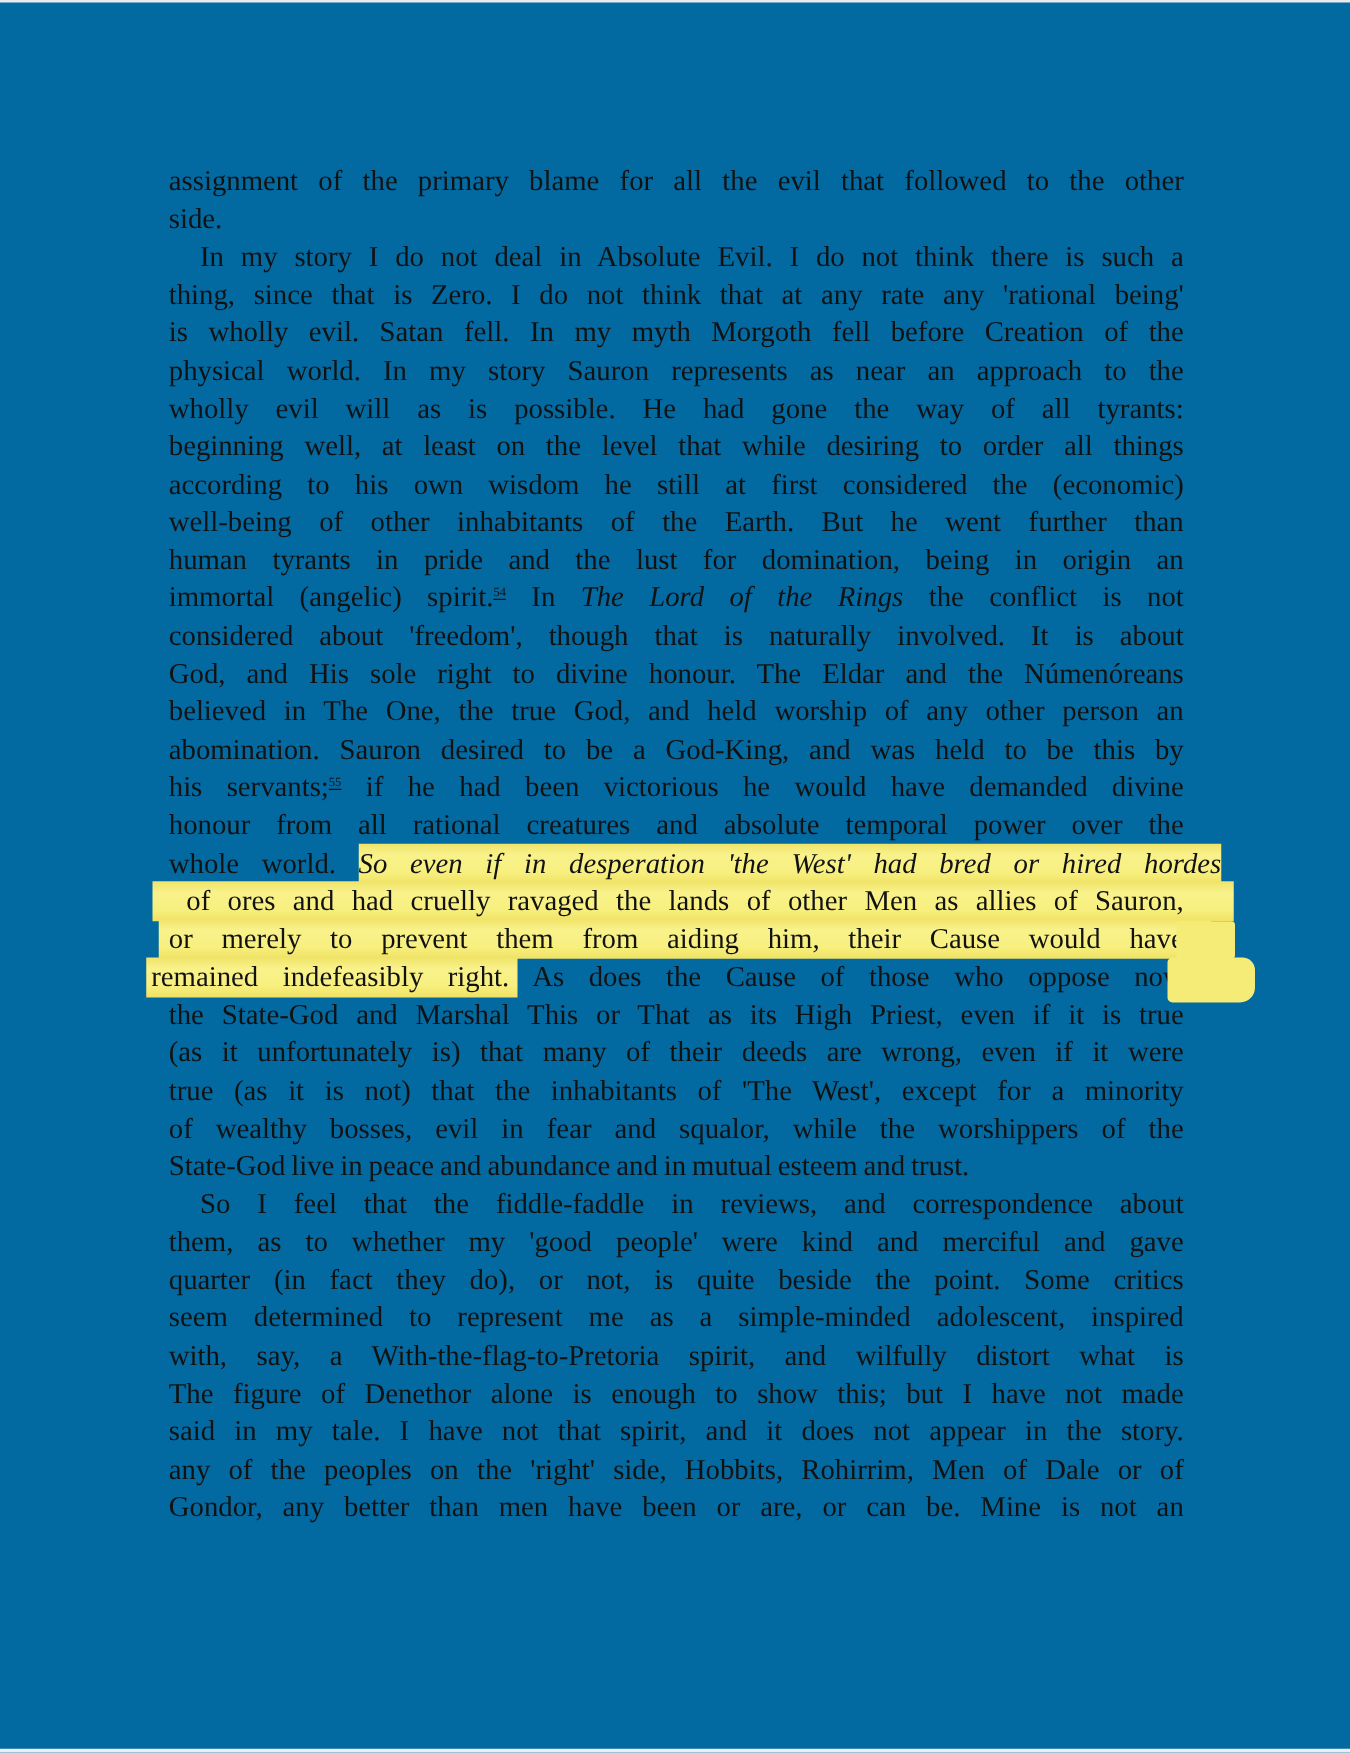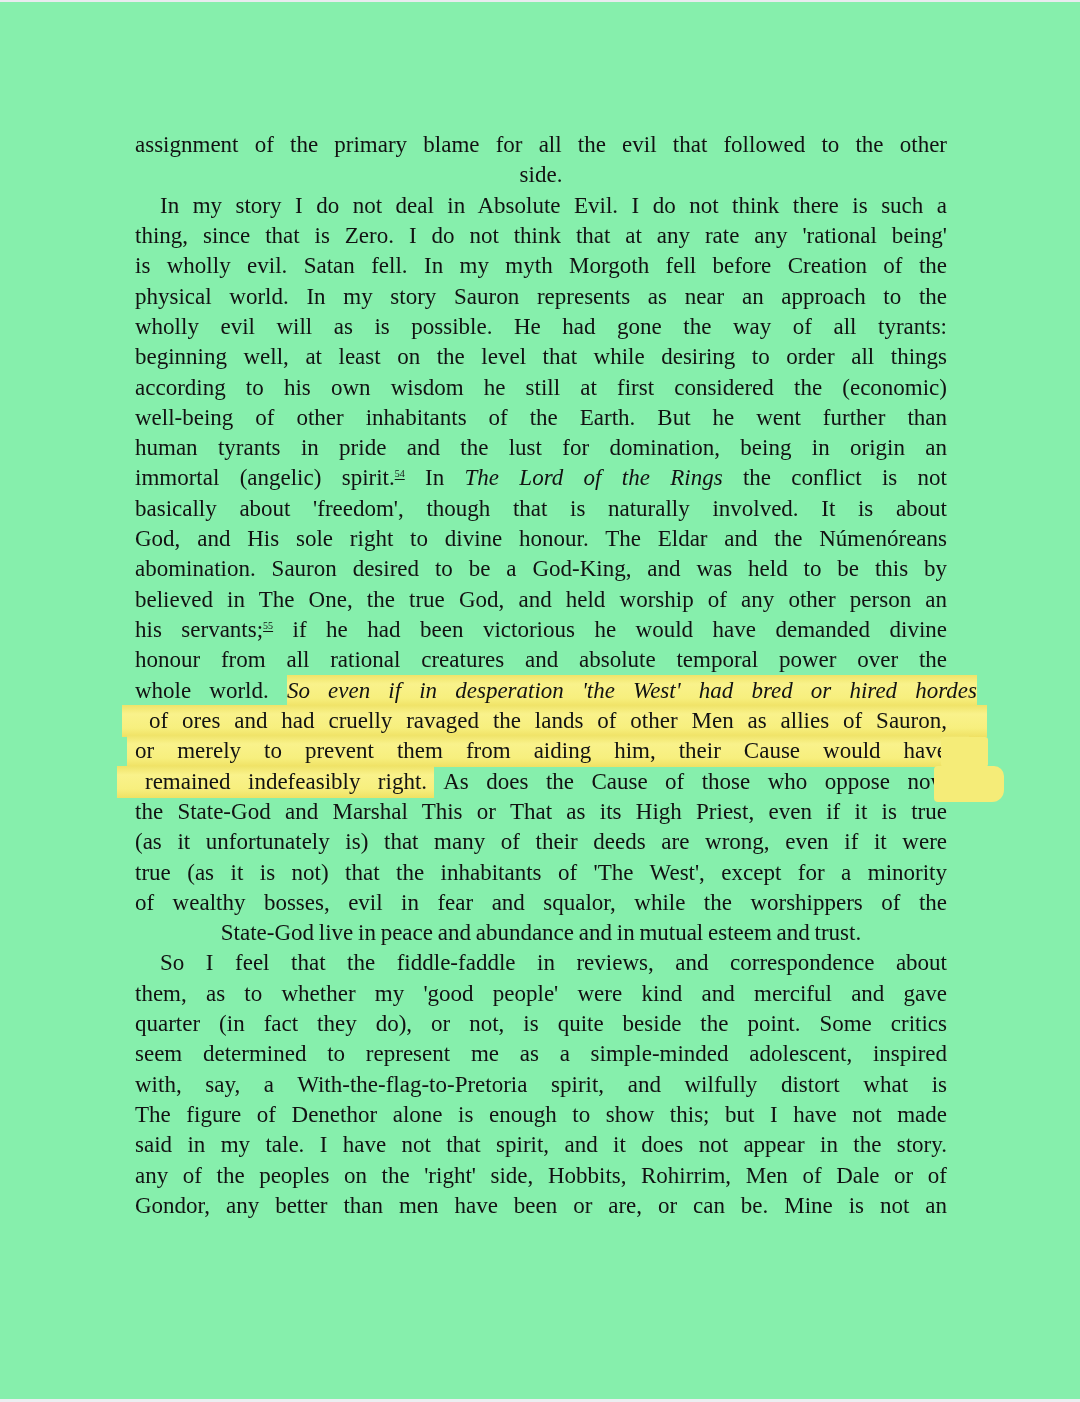--- a/index.html
+++ b/index.html
@@ -1,20 +1,20 @@
 <!DOCTYPE html>
 <html><head>
 <meta charset="utf-8">
 <style>
   html, body { margin: 0; padding: 0; background: #ffffff; }
   .page {
     position: relative;
     width: 1080px;
     height: 1402px;
-    background: #86efac;
+    background: #0369a1;
     overflow: hidden;
     font-family: "Liberation Serif", "DejaVu Serif", serif;
     color: #121212;
   }
   .page-edge-top {
     position: absolute; top: 0; left: 0; right: 0; height: 2px;
     background: #e9ebef;
   }
   .page-edge-bottom {
     position: absolute; bottom: 0; left: 0; right: 0; height: 3px;
@@ -22,41 +22,41 @@
   }
   .text-column {
     position: absolute;
     left: 135px;
     top: 130px;
     width: 812px;
     font-size: 23px;
     line-height: 30.32px;
     word-spacing: -1px;
   }
-  .line { min-height: 30.32px; text-align: center; }
+  .line { min-height: 30.32px; text-align: left; }
   .line.just { text-align: justify; text-align-last: justify; }
   .line.indent { text-indent: 25px; }
   .it { font-style: italic; }
   .sup {
     font-size: 10px;
     line-height: 0;
     vertical-align: 8px;
     text-decoration: underline;
     text-underline-offset: 2px;
     letter-spacing: 0;
   }
   .hl {
     background-image: linear-gradient(to bottom, #efe368 0%, #f9f28b 28%, #f7ef7e 72%, #efe163 100%);
     padding-top: 3px;
     padding-bottom: 4px;
   }
   .hl-a { margin-right: -30px; font-style: italic; }
   .hl-b { padding-left: 27px; margin-left: -13px; padding-right: 40px; margin-right: -40px; }
   .hl-c { padding-left: 8px;  margin-left: -8px;  padding-right: 22px; margin-right: -22px; }
-  .hl-d { padding-left: 28px; margin-left: -18px; padding-right: 7px;  margin-right: -7px; }
+  .hl-d { padding-left: 4px; margin-left: -18px; padding-right: 7px;  margin-right: -7px; }
   .overshoot { position: absolute; background: #f5ec78; }
   .overshoot.t1 { left: 941px; top: 737px; width: 47px; height: 30px; border-radius: 3px; }
   .overshoot.t2 { left: 934px; top: 766px; width: 70px; height: 36px; border-radius: 4px 10px 12px 4px; }
 </style>
 </head>
 <body>
 
 <div class="page">
   <div class="page-edge-top"></div>
   <div class="text-column" id="text-column">
@@ -65,24 +65,24 @@
       <div class="line just indent"><span>In my story I do not deal in Absolute Evil. I do not think there is such a</span></div>
       <div class="line just"><span>thing, since that is Zero. I do not think that at any rate any 'rational being'</span></div>
       <div class="line just"><span>is wholly evil. Satan fell. In my myth Morgoth fell before Creation of the</span></div>
       <div class="line just"><span>physical world. In my story Sauron represents as near an approach to the</span></div>
       <div class="line just"><span>wholly evil will as is possible. He had gone the way of all tyrants:</span></div>
       <div class="line just"><span>beginning well, at least on the level that while desiring to order all things</span></div>
       <div class="line just"><span>according to his own wisdom he still at first considered the (economic)</span></div>
       <div class="line just"><span>well-being of other inhabitants of the Earth. But he went further than</span></div>
       <div class="line just"><span>human tyrants in pride and the lust for domination, being in origin an</span></div>
       <div class="line just"><span>immortal (angelic) spirit.</span><span class="sup">54</span><span> In </span><span class="it">The Lord of the Rings</span><span> the conflict is not</span></div>
-      <div class="line just"><span>basically about 'freedom', though that is naturally involved. It is about</span></div>
+      <div class="line just"><span>considered about 'freedom', though that is naturally involved. It is about</span></div>
       <div class="line just"><span>God, and His sole right to divine honour. The Eldar and the Númenóreans</span></div>
+      <div class="line just"><span>believed in The One, the true God, and held worship of any other person an</span></div>
       <div class="line just"><span>abomination. Sauron desired to be a God-King, and was held to be this by</span></div>
-      <div class="line just"><span>believed in The One, the true God, and held worship of any other person an</span></div>
       <div class="line just"><span>his servants;</span><span class="sup">55</span><span> if he had been victorious he would have demanded divine</span></div>
       <div class="line just"><span>honour from all rational creatures and absolute temporal power over the</span></div>
       <div class="line just"><span>whole world. </span><span class="hl hl-a">So even if in desperation 'the West' had bred or hired hordes</span></div>
       <div class="line just"><span class="hl hl-b">of ores and had cruelly ravaged the lands of other Men as allies of Sauron,</span></div>
       <div class="line just"><span class="hl hl-c">or merely to prevent them from aiding him, their Cause would have</span></div>
       <div class="line just"><span class="hl hl-d">remained indefeasibly right.</span><span> As does the Cause of those who oppose now</span></div>
       <div class="line just"><span>the State-God and Marshal This or That as its High Priest, even if it is true</span></div>
       <div class="line just"><span>(as it unfortunately is) that many of their deeds are wrong, even if it were</span></div>
       <div class="line just"><span>true (as it is not) that the inhabitants of 'The West', except for a minority</span></div>
       <div class="line just"><span>of wealthy bosses, evil in fear and squalor, while the worshippers of the</span></div>

